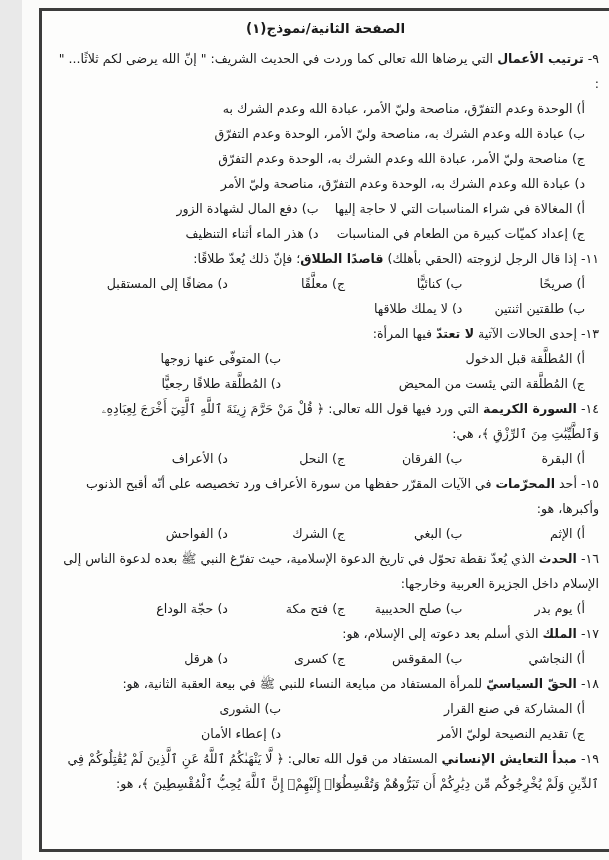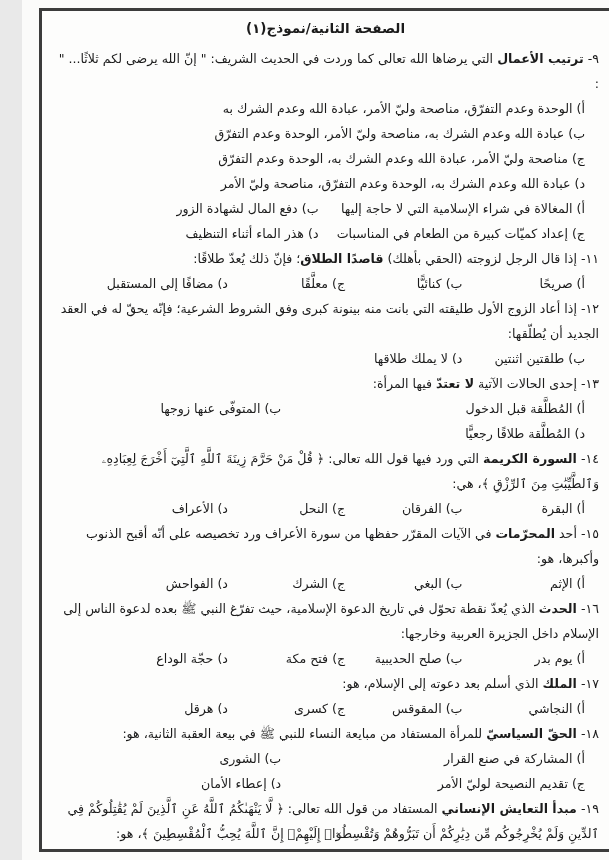--- a/index.html
+++ b/index.html
@@ -49,50 +49,50 @@
       <div class="opts">
         <div class="opt">أ) الوحدة وعدم التفرّق، مناصحة وليّ الأمر، عبادة الله وعدم الشرك به</div>
         <div class="opt">ب) عبادة الله وعدم الشرك به، مناصحة وليّ الأمر، الوحدة وعدم التفرّق</div>
         <div class="opt">ج) مناصحة وليّ الأمر، عبادة الله وعدم الشرك به، الوحدة وعدم التفرّق</div>
         <div class="opt">د) عبادة الله وعدم الشرك به، الوحدة وعدم التفرّق، مناصحة وليّ الأمر</div>
       </div>
     </div>
 
     <div>
       <div class="opts opts2-50">
-        <div class="opt">أ) المغالاة في شراء الإسلامية التي لا حاجة إليها</div>
+        <div class="opt">أ) المغالاة في شراء المناسبات التي لا حاجة إليها</div>
         <div class="opt">ب) دفع المال لشهادة الزور</div>
         <div class="opt">ج) إعداد كميّات كبيرة من الطعام في المناسبات</div>
         <div class="opt">د) هذر الماء أثناء التنظيف</div>
       </div>
     </div>
 
     <div>
       <p class="q-line"><span class="q-num">١١- </span><span>إذا قال الرجل لزوجته (الحقي بأهلك) </span><b>قاصدًا الطلاق</b><span>؛ فإنّ ذلك يُعدّ طلاقًا:</span></p>
       <div class="opts opts4">
         <div class="opt">أ) صريحًا</div>
         <div class="opt">ب) كنائيًّا</div>
         <div class="opt">ج) معلَّقًا</div>
         <div class="opt">د) مضافًا إلى المستقبل</div>
       </div>
     </div>
 
     <div>
-      <p class="q-line"><span class="q-num">١٢- </span><span>إذا أعاد الزوج الأول طليقته التي بانت منه بينونة كبرى وفق الشروط الشرعية؛ فإنّه يحقّ له في العقد الجديد أن يُطلّقها:</span><b></b><span></span></p>
       <div class="opts opts4">
         <div class="opt">ب) طلقتين اثنتين</div>
         <div class="opt">د) لا يملك طلاقها</div>
       </div>
     </div>
 
     <div>
       <p class="q-line"><span class="q-num">١٣- </span><span>إحدى الحالات الآتية </span><b>لا تعتدّ</b><span> فيها المرأة:</span></p>
       <div class="opts opts2-64">
         <div class="opt">أ) المُطلَّقة قبل الدخول</div>
         <div class="opt">ب) المتوفّى عنها زوجها</div>
+        <div class="opt">ج) المُطلَّقة التي يئست من المحيض</div>
         <div class="opt">د) المُطلَّقة طلاقًا رجعيًّا</div>
       </div>
     </div>
 
     <div>
       <p class="q-line"><span class="q-num">١٤- </span><span></span><b>السورة الكريمة</b><span> التي ورد فيها قول الله تعالى: ﴿ قُلْ مَنْ حَرَّمَ زِينَةَ ٱللَّهِ ٱلَّتِيٓ أَخْرَجَ لِعِبَادِهِۦ وَٱلطَّيِّبَٰتِ مِنَ ٱلرِّزْقِ ﴾، هي:</span></p>
       <div class="opts opts4">
         <div class="opt">أ) البقرة</div>
         <div class="opt">ب) الفرقان</div>
         <div class="opt">ج) النحل</div>

